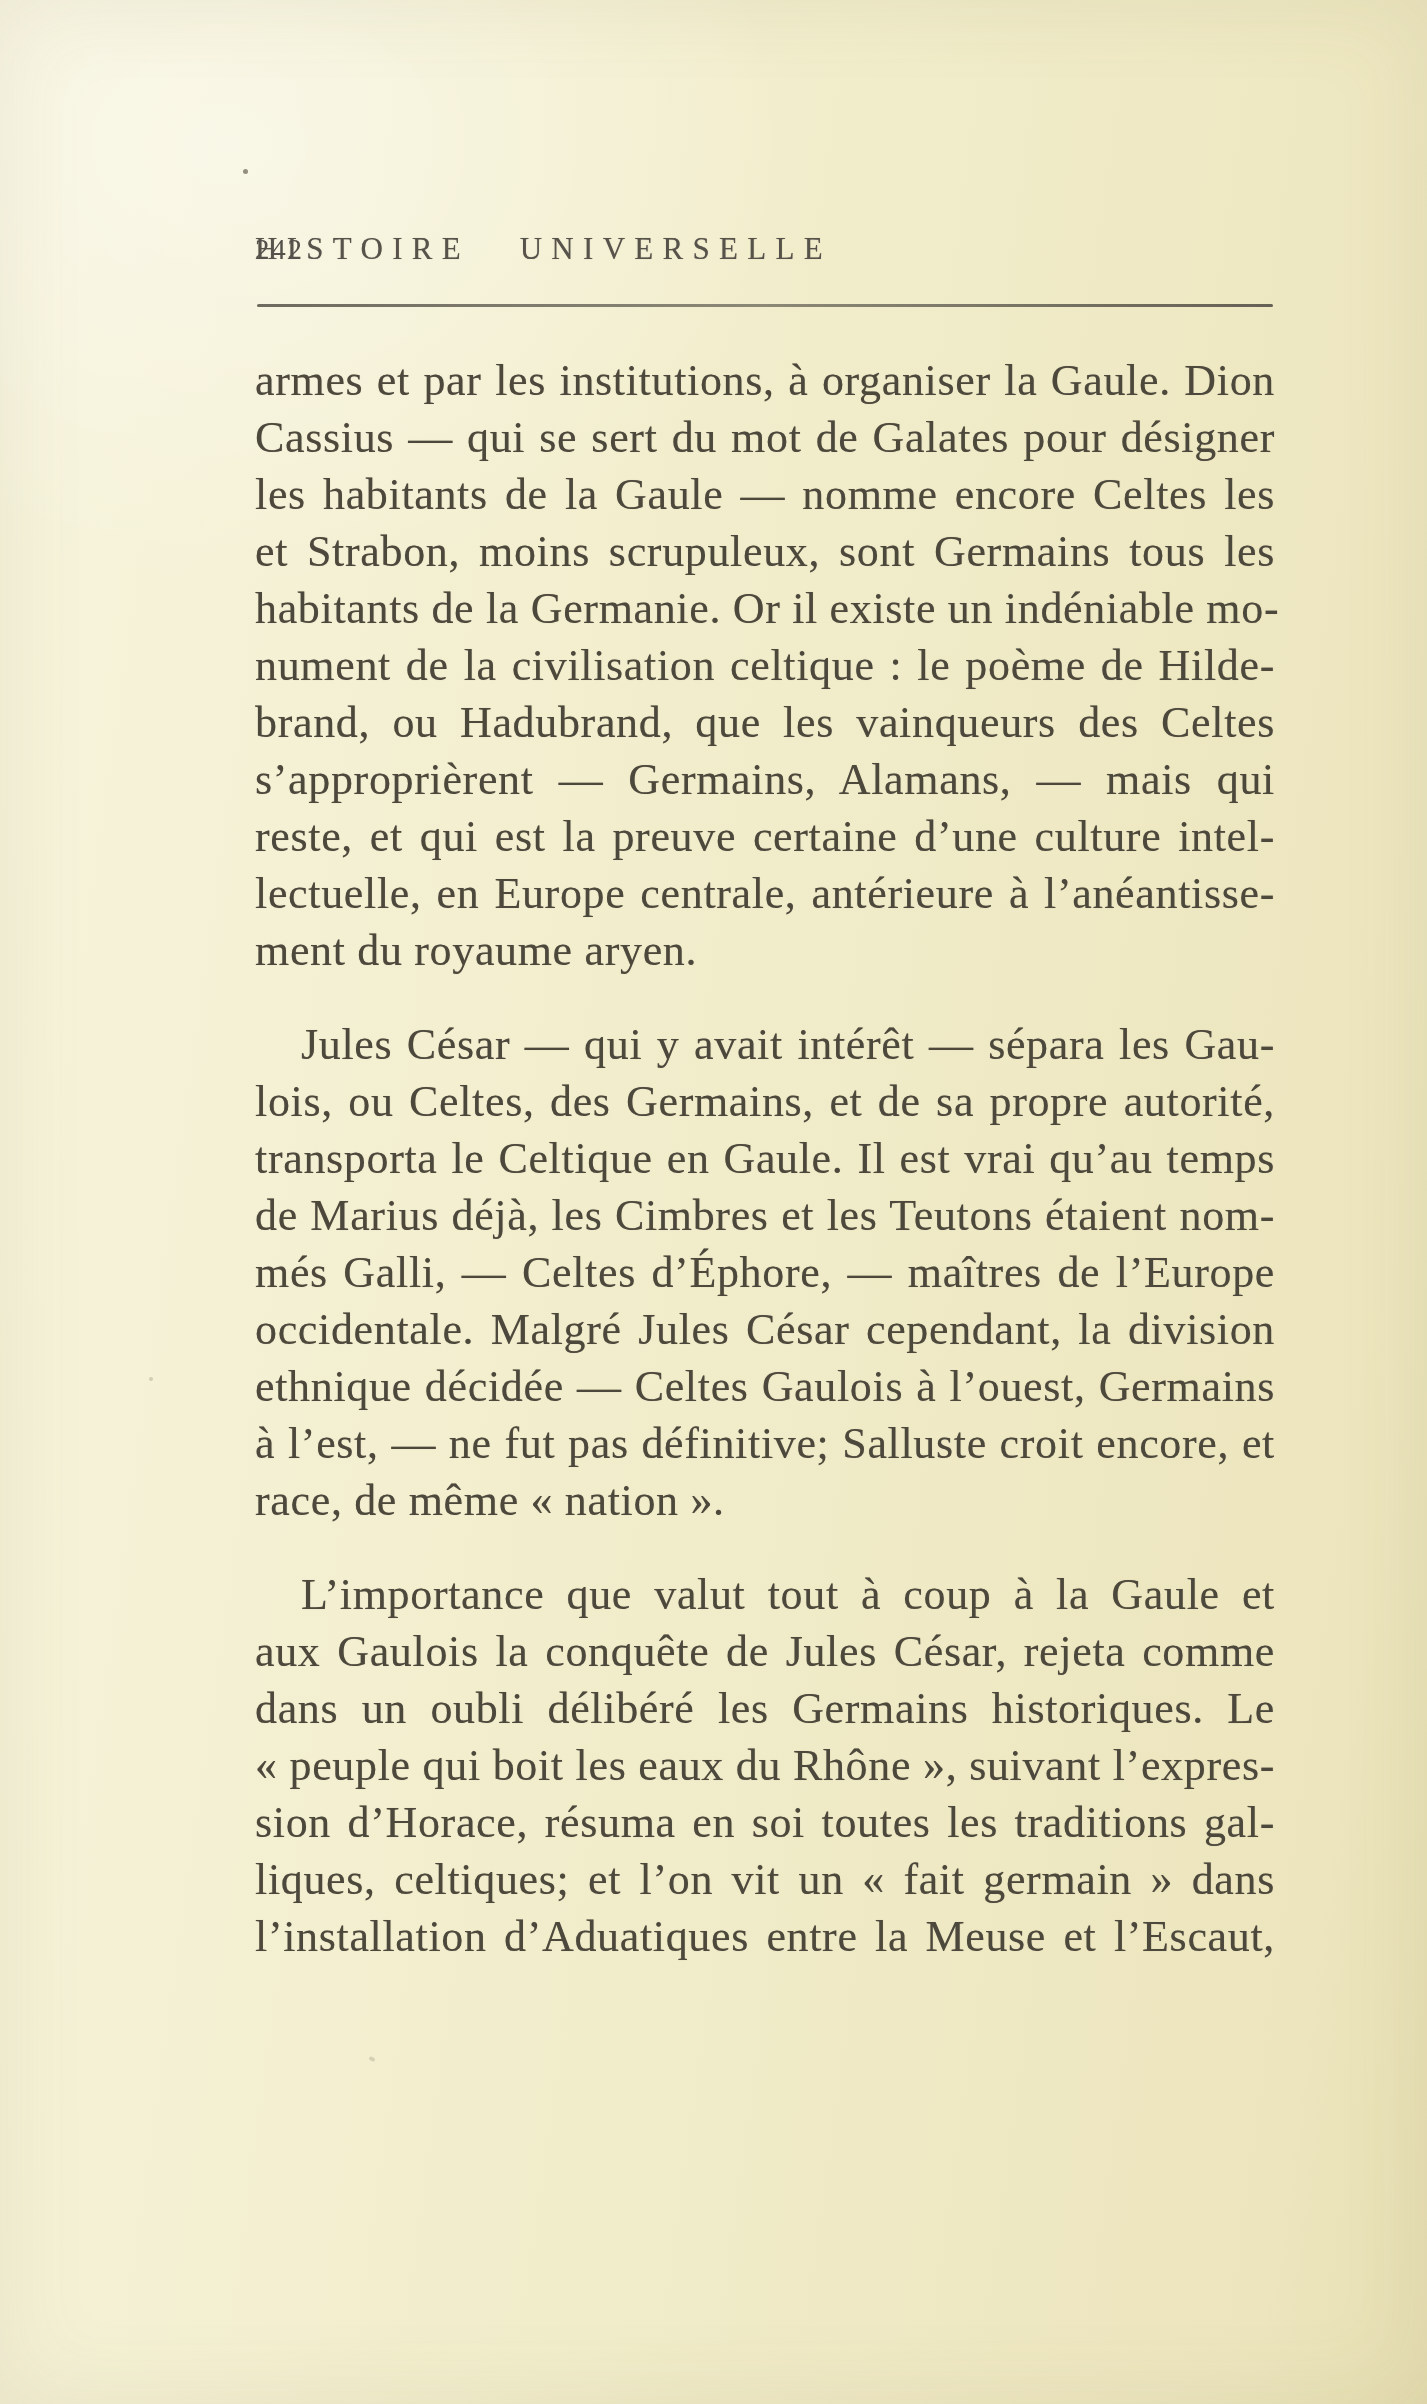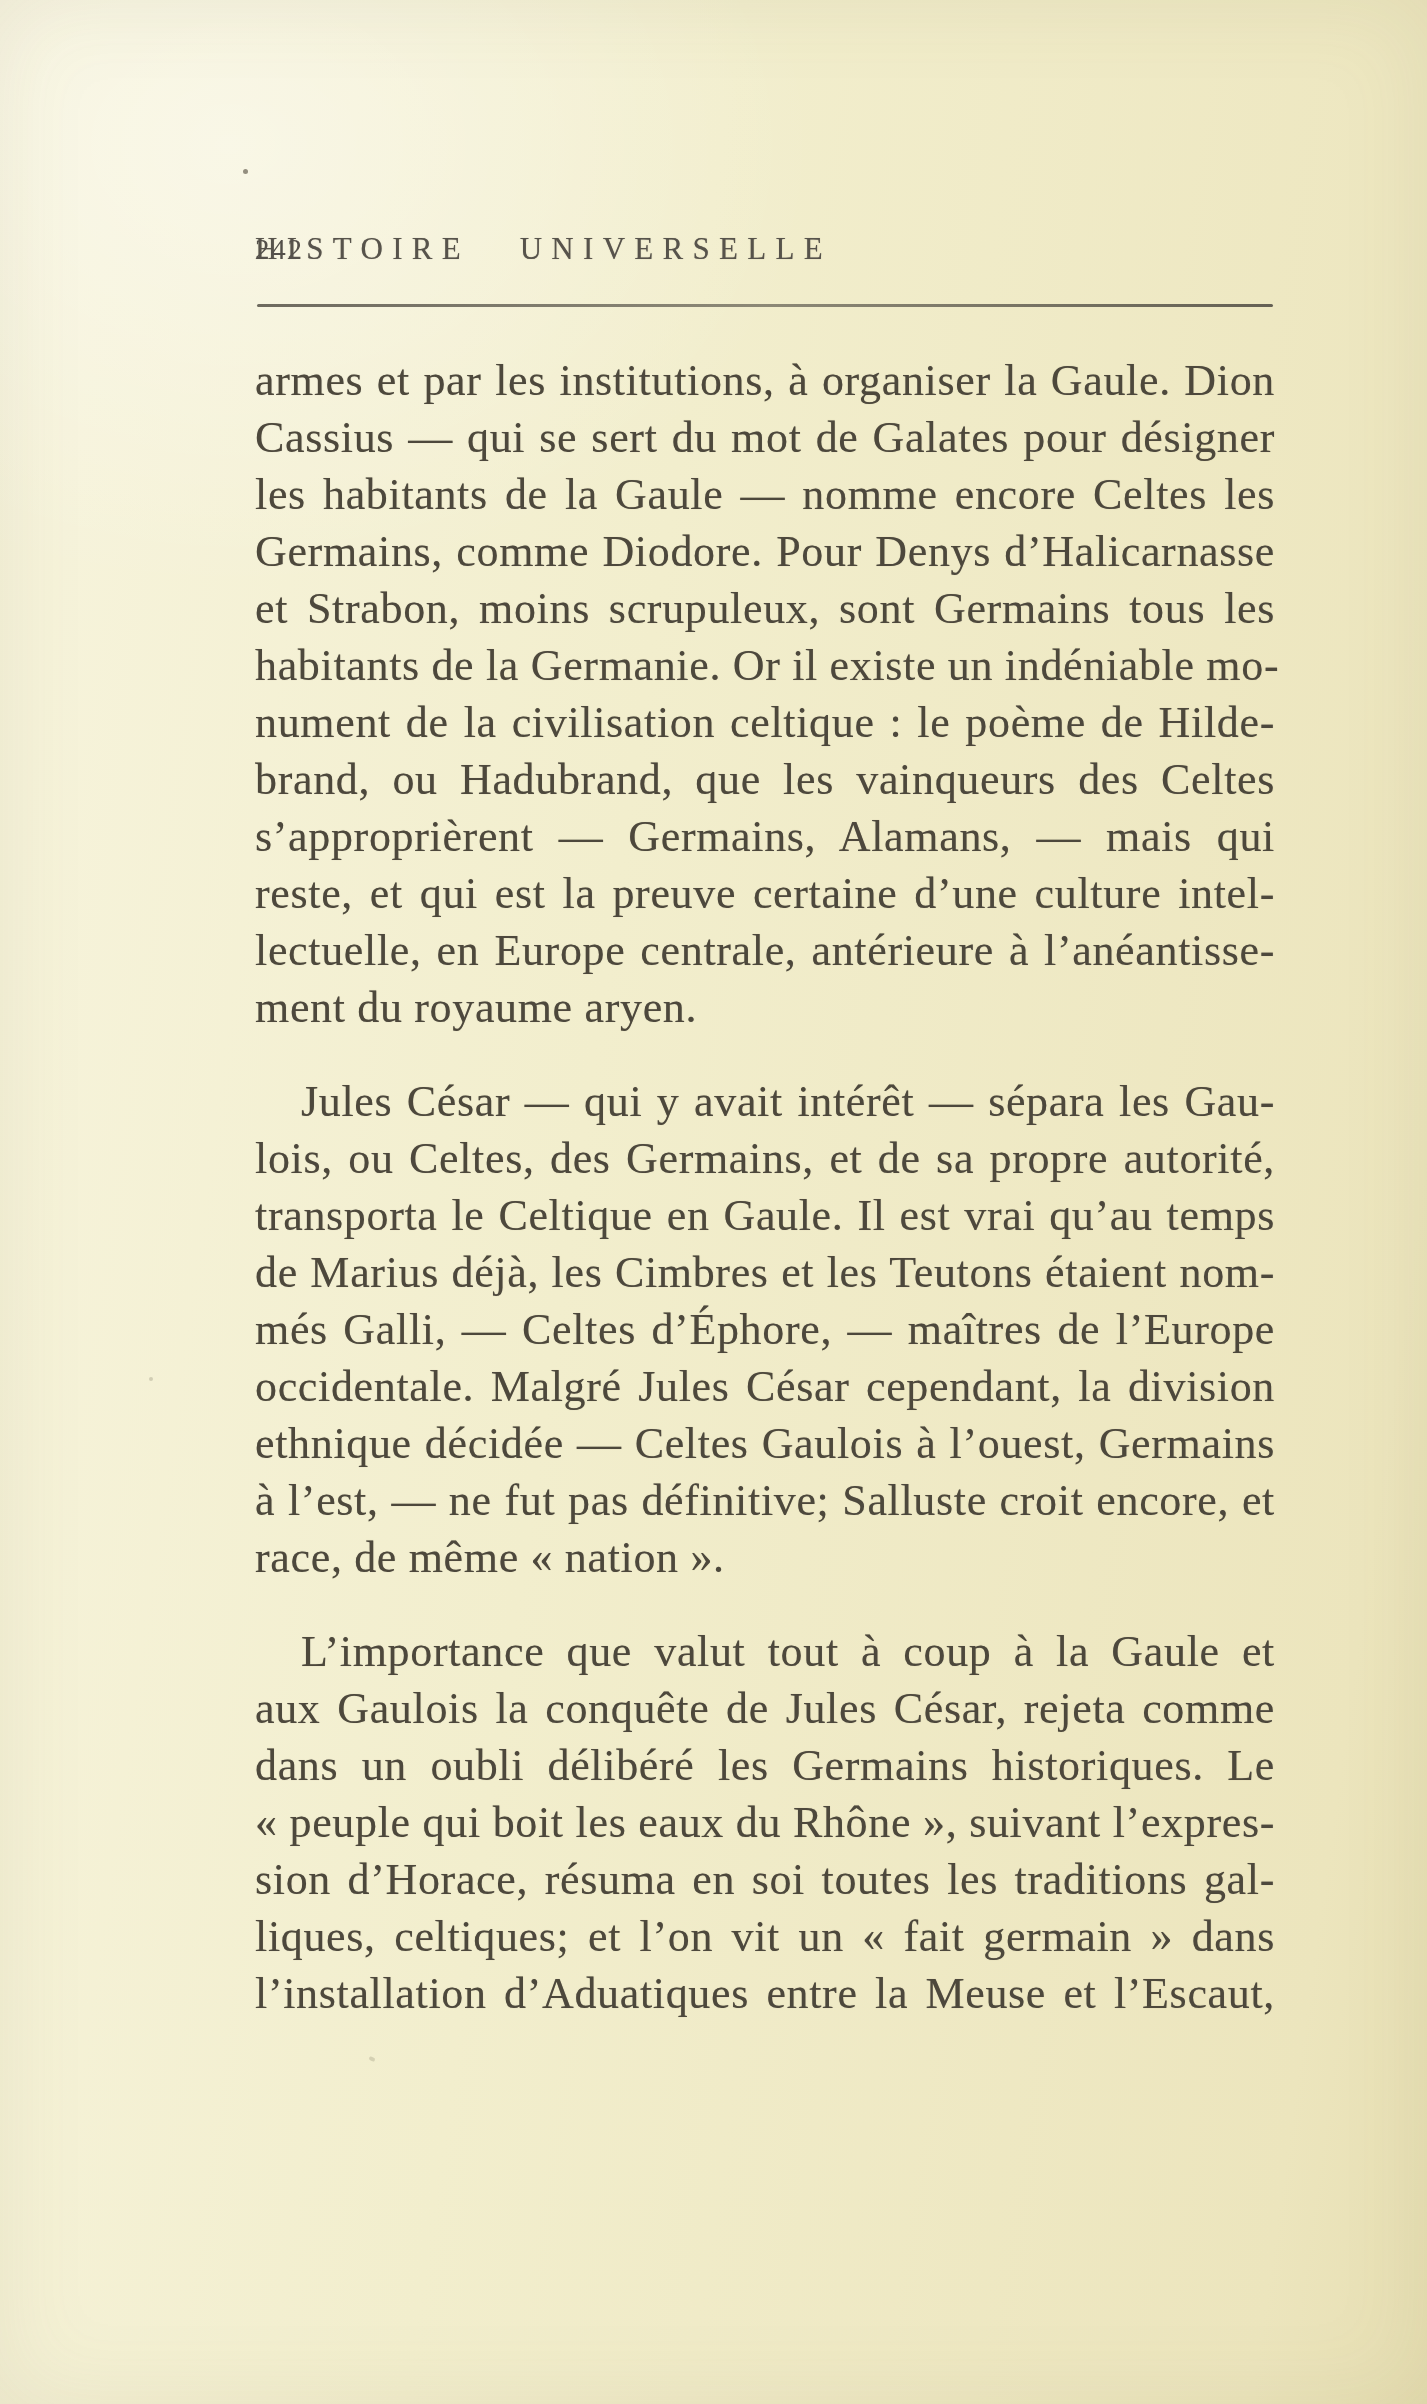--- a/index.html
+++ b/index.html
@@ -90,21 +90,20 @@
 <div class="page">
   <div class="header">
     <span class="pagenum">242</span>
     <div class="title">HISTOIRE UNIVERSELLE</div>
   </div>
   <div class="rule"></div>
   <div class="body-text" id="text-body">
       <div class="line">armes et par les institutions, à organiser la Gaule. Dion</div>
       <div class="line">Cassius — qui se sert du mot de Galates pour désigner</div>
       <div class="line">les habitants de la Gaule — nomme encore Celtes les</div>
-      <div class="line">Germains, comme Diodore. Pour Denys d’Halicarnasse</div>
       <div class="line">et Strabon, moins scrupuleux, sont Germains tous les</div>
       <div class="line">habitants de la Germanie. Or il existe un indéniable mo-</div>
       <div class="line">nument de la civilisation celtique : le poème de Hilde-</div>
       <div class="line">brand, ou Hadubrand, que les vainqueurs des Celtes</div>
       <div class="line">s’approprièrent — Germains, Alamans, — mais qui</div>
       <div class="line">reste, et qui est la preuve certaine d’une culture intel-</div>
       <div class="line">lectuelle, en Europe centrale, antérieure à l’anéantisse-</div>
       <div class="line flush">ment du royaume aryen.</div>
       <div class="line indent">Jules César — qui y avait intérêt — sépara les Gau-</div>
       <div class="line">lois, ou Celtes, des Germains, et de sa propre autorité,</div>

